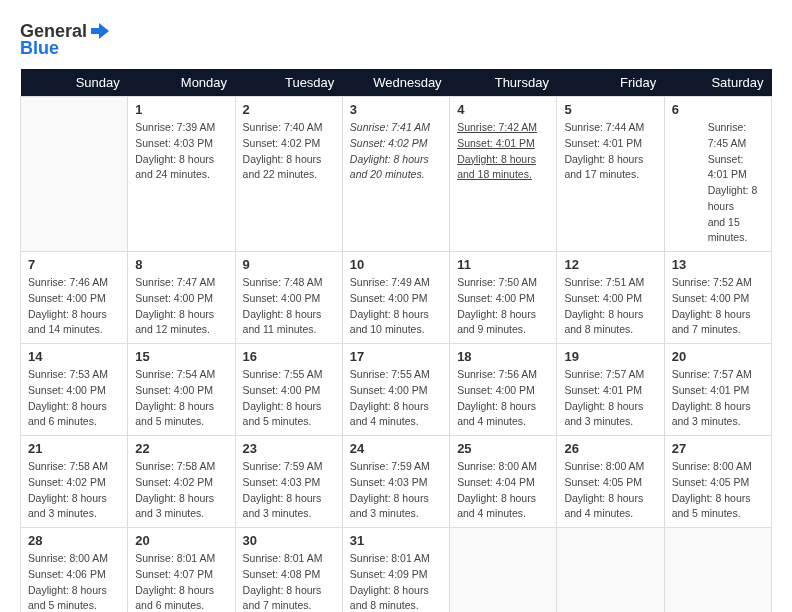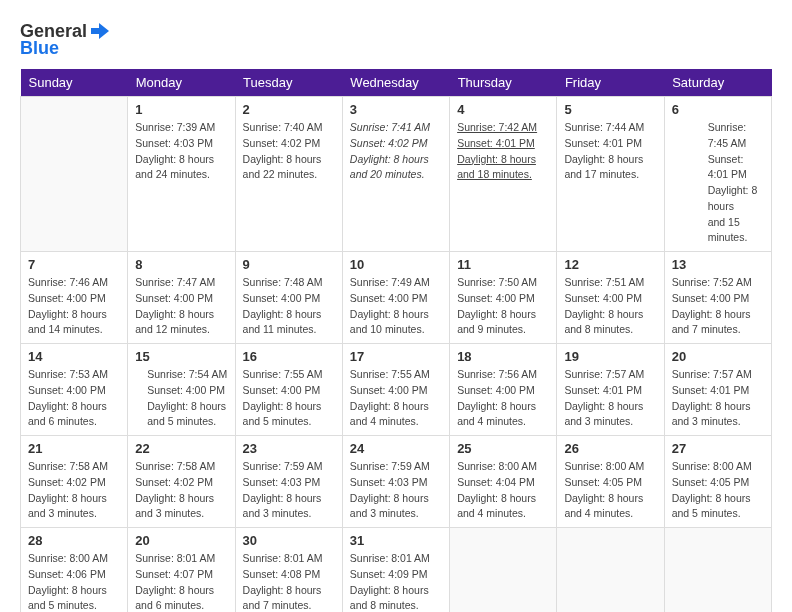--- a/index.html
+++ b/index.html
@@ -31,23 +31,23 @@
     .subtitle {
       font-size: 14px;
       color: #555;
     }
     table {
       width: 100%;
       border-collapse: collapse;
       font-size: 11px;
     }
     thead tr th {
-      background-color: #4c1d95;
+      background-color: #0f172a;
       color: #fff;
-      text-align: left;
+      text-align: right;
       padding: 6px 8px;
       font-size: 13px;
       font-weight: normal;
     }
     tbody tr td {
       border: 1px solid #ddd;
       vertical-align: top;
       padding: 5px 7px;
       min-height: 80px;
       width: 14.28%;
@@ -200,21 +200,21 @@
       <tr>
         <td>
           <div class="day-num">14</div>
           <div class="day-detail" style="white-space: pre-line;">Sunrise: 7:53 AM
 Sunset: 4:00 PM
 Daylight: 8 hours
 and 6 minutes.</div>
         </td>
         <td>
           <div class="day-num">15</div>
-          <div class="day-detail" style="white-space: pre-line; margin-left: 12px;">Sunrise: 7:54 AM
+          <div class="day-detail" style="white-space: pre-line;">Sunrise: 7:54 AM
 Sunset: 4:00 PM
 Daylight: 8 hours
 and 5 minutes.</div>
         </td>
         <td>
           <div class="day-num">16</div>
           <div class="day-detail" style="white-space: pre-line;">Sunrise: 7:55 AM
 Sunset: 4:00 PM
 Daylight: 8 hours
 and 5 minutes.</div>

